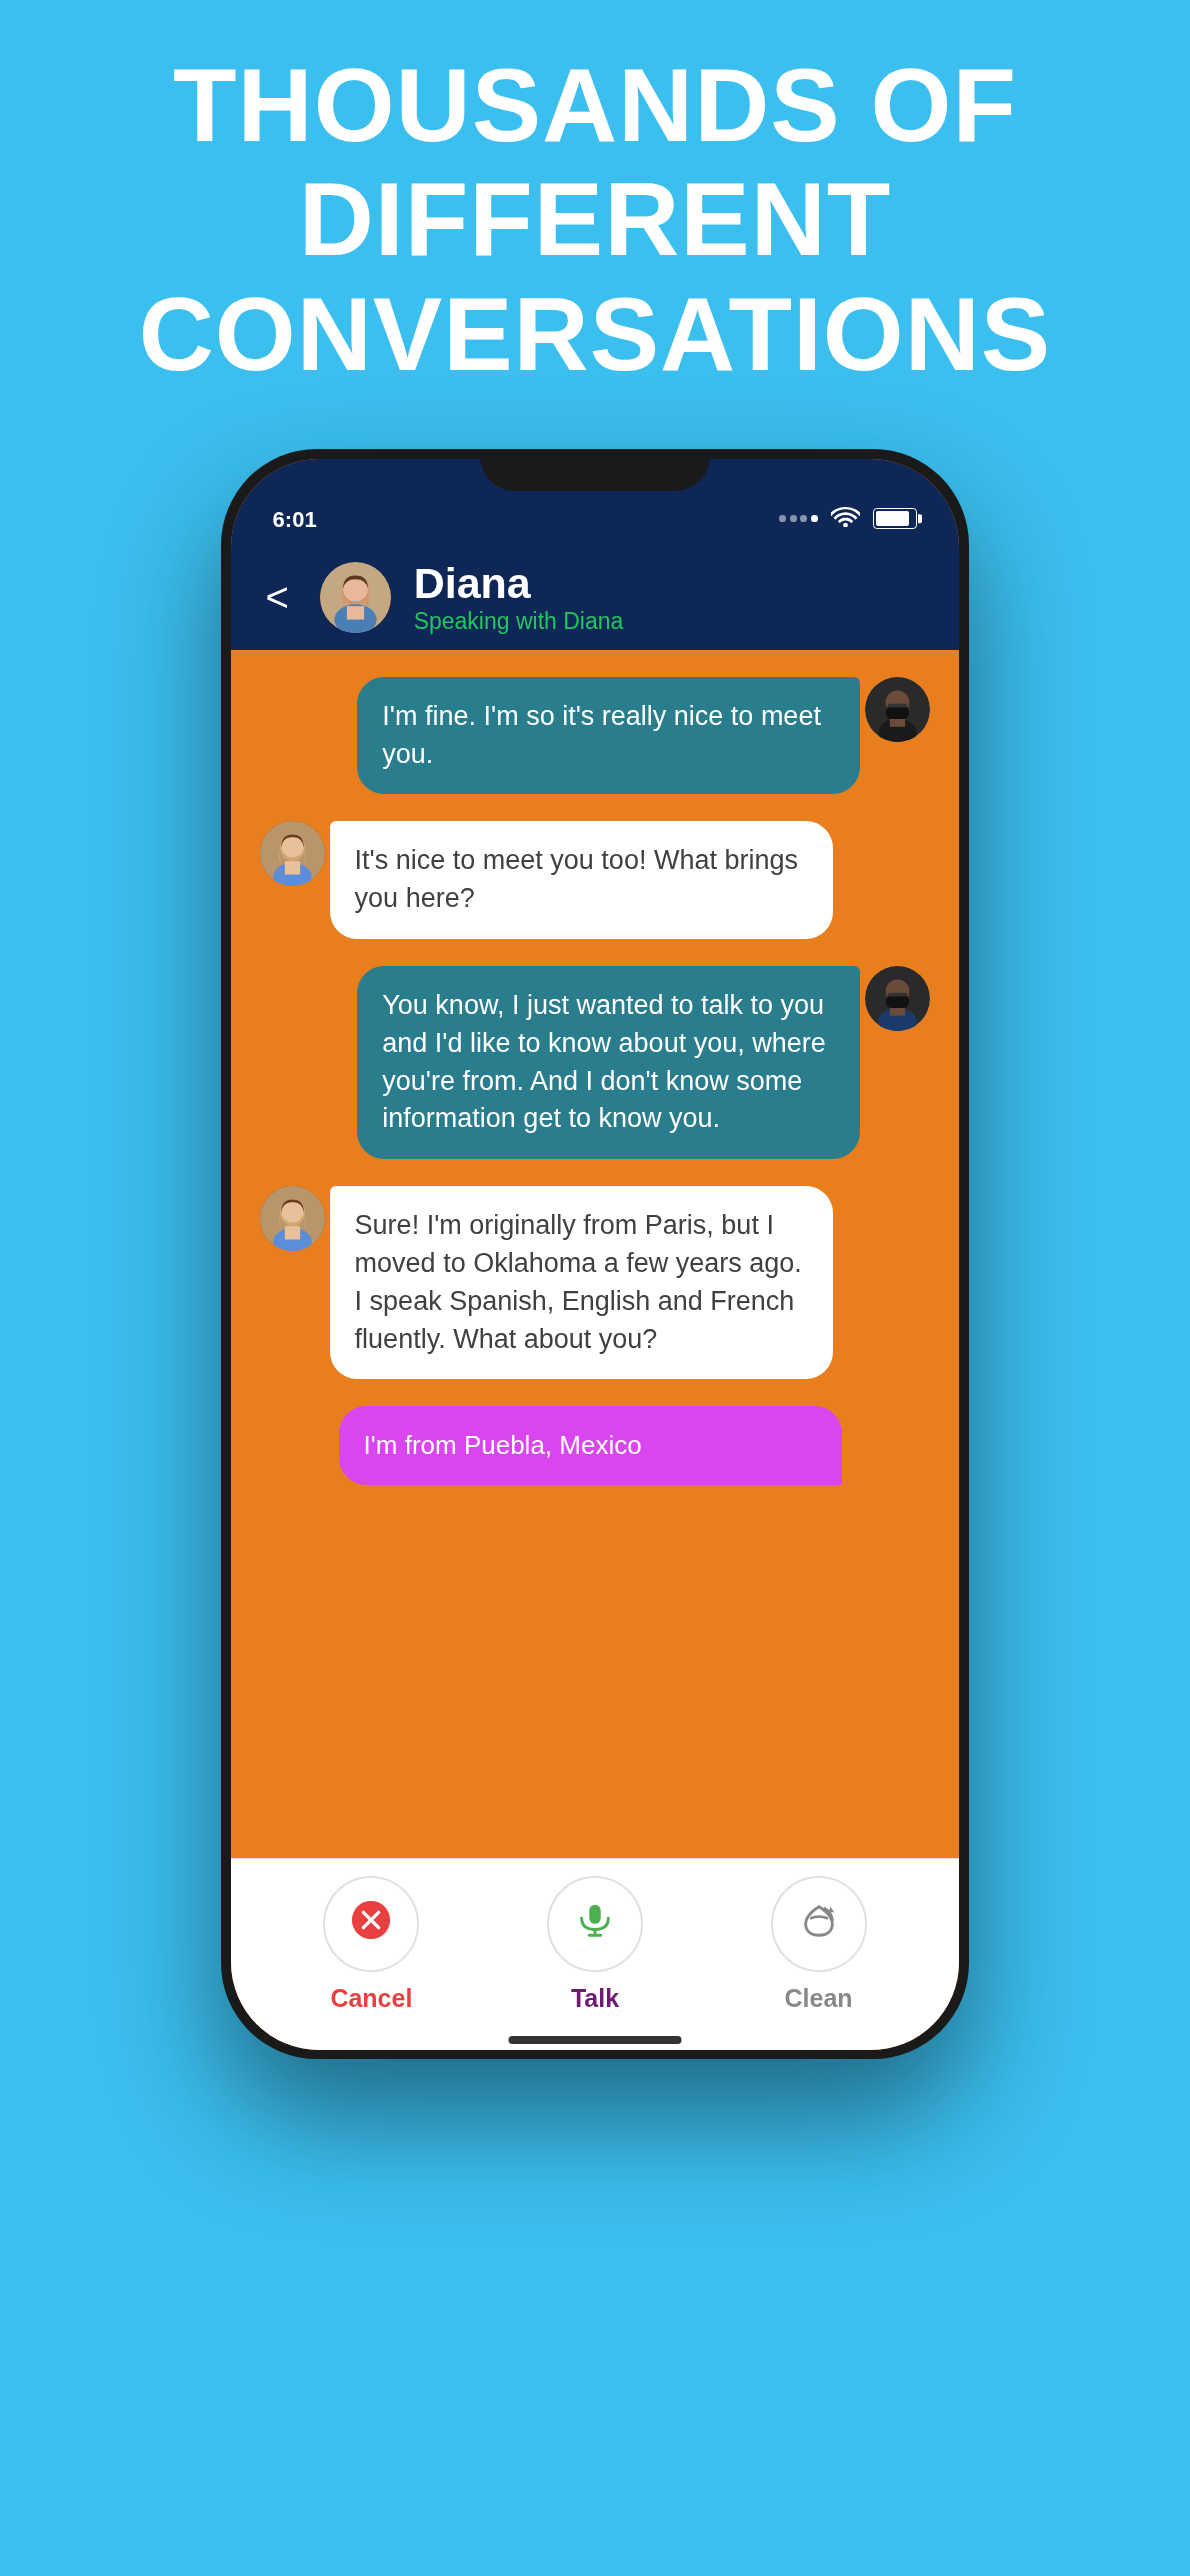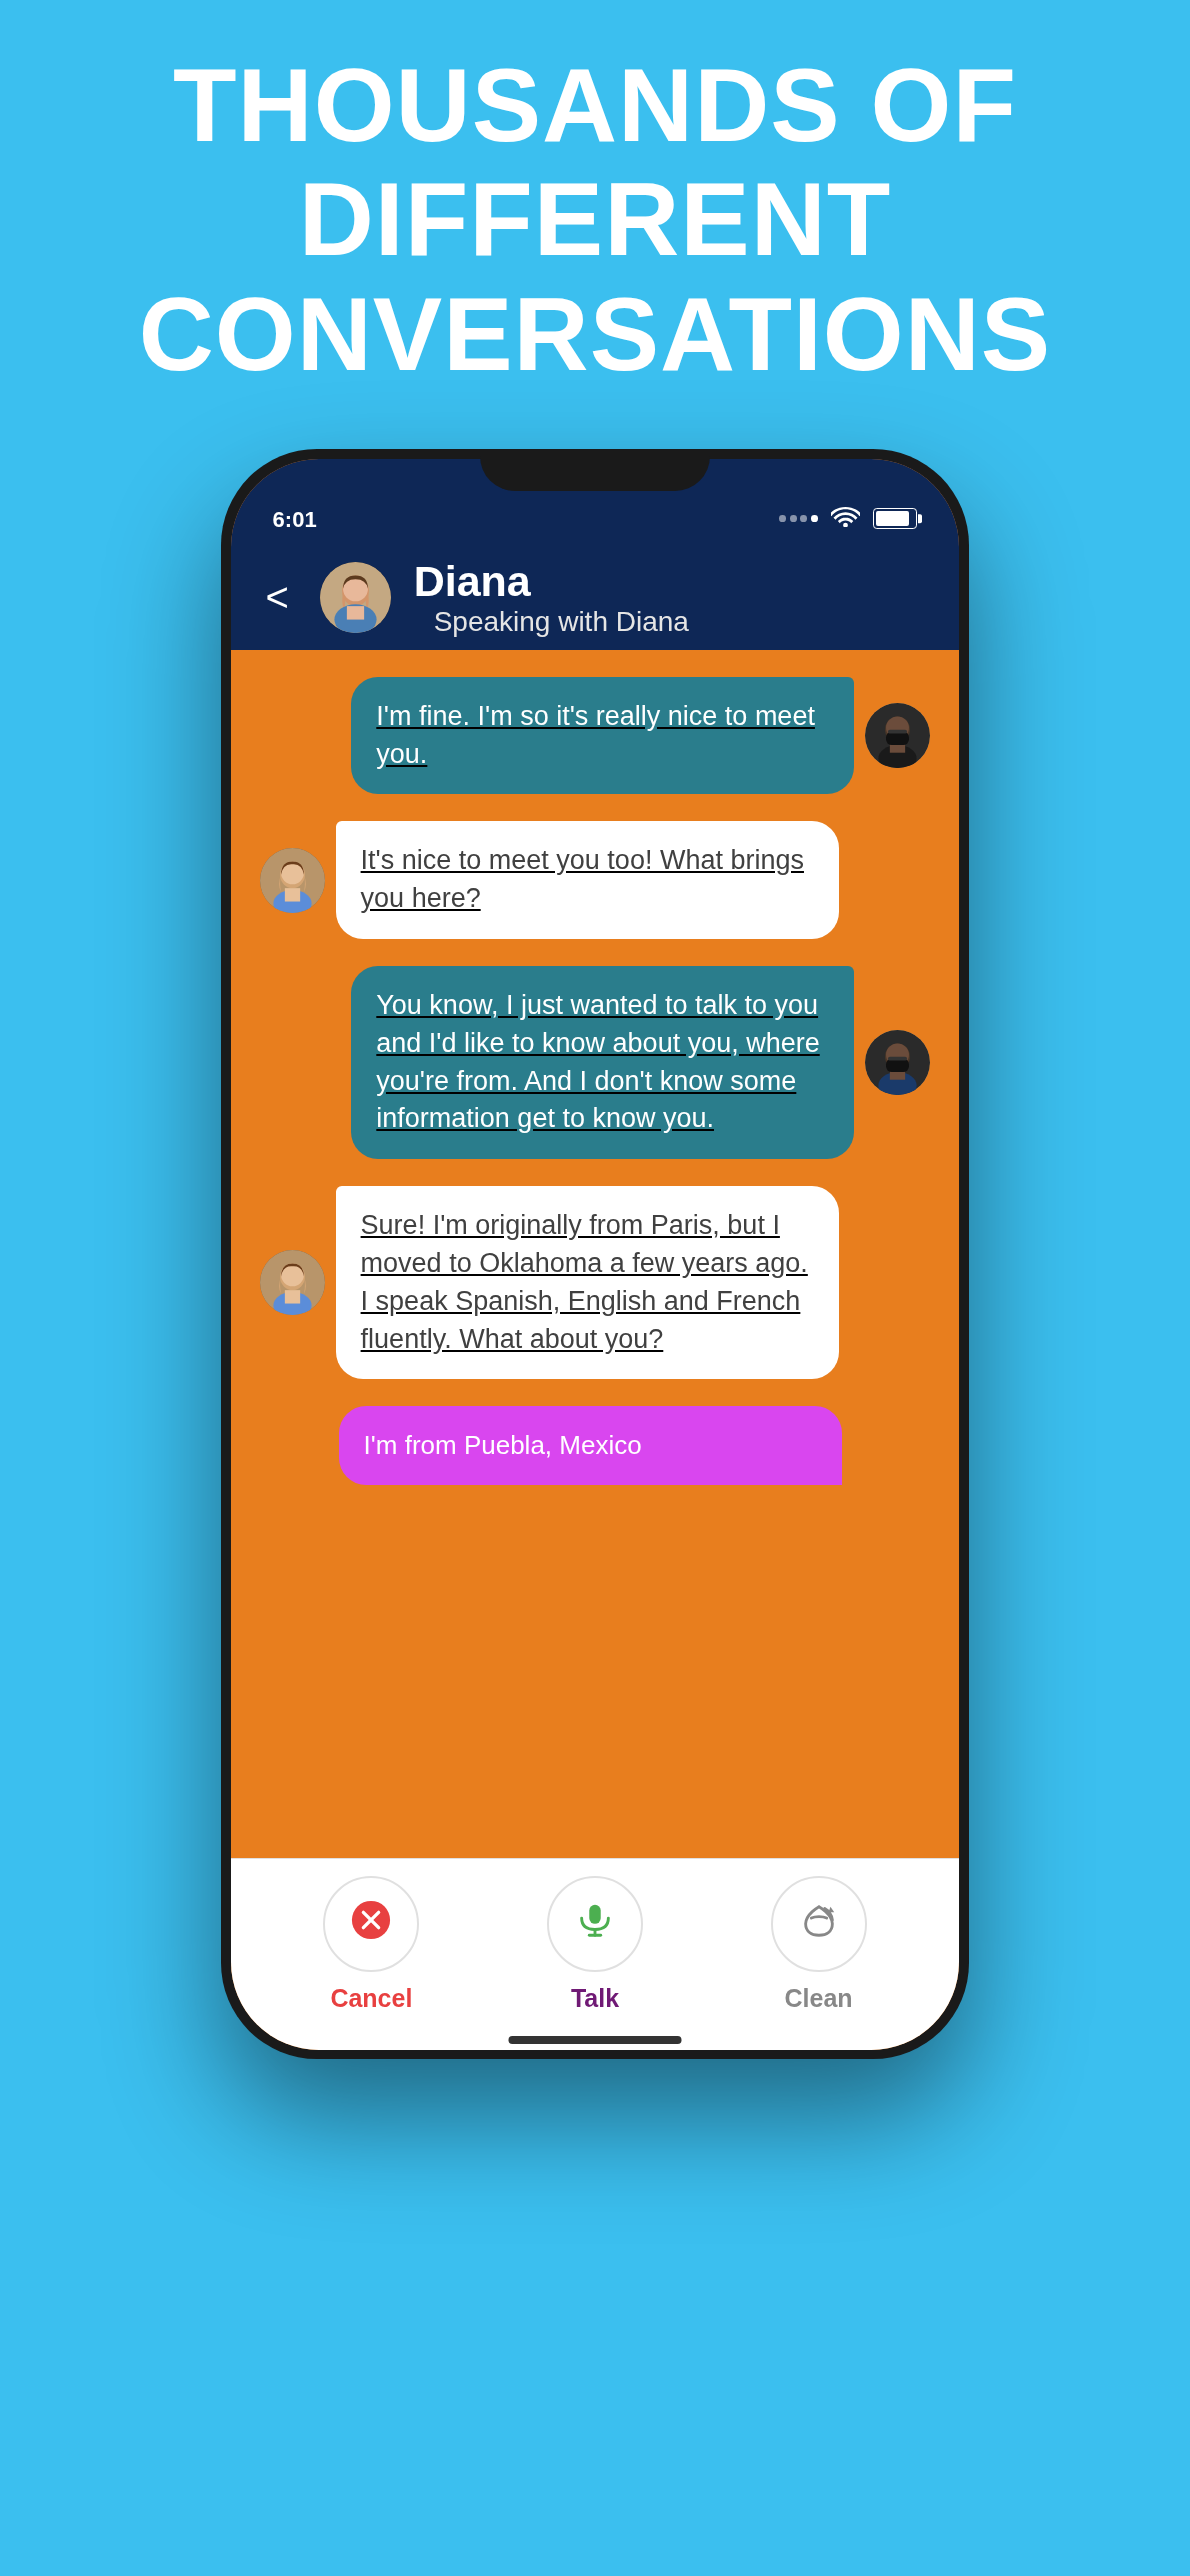--- a/index.html
+++ b/index.html
@@ -196,32 +196,30 @@
       flex-direction: column;
     }
 
     .nav-name {
       color: #fff;
       font-size: 43px;
       font-weight: 700;
     }
 
     .nav-subtitle {
-      color: #e5e5e5;
-      font-size: 28px;
+      color: #22c55e;
+      font-size: 23px;
       font-weight: 400;
-      margin-left: 20px;
     }
 
     .message-row {
       display: flex;
-      align-items: center;
+      align-items: flex-start;
       margin-bottom: 27px;
-      gap: 11px;
-      text-decoration: underline;
+      gap: 5px;
     }
 
     .message-row.sent {
       flex-direction: row-reverse;
     }
 
     .chat-avatar {
       width: 65px;
       height: 65px;
       border-radius: 50%;

